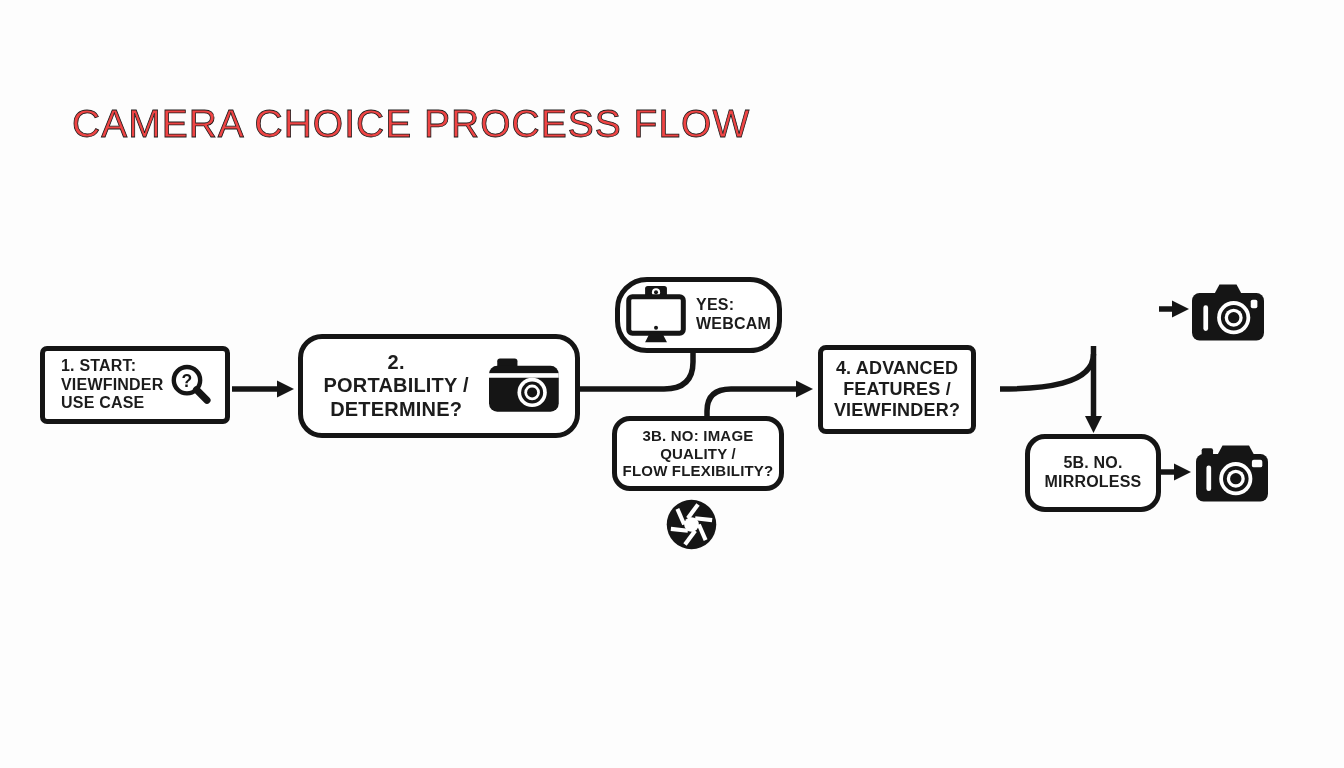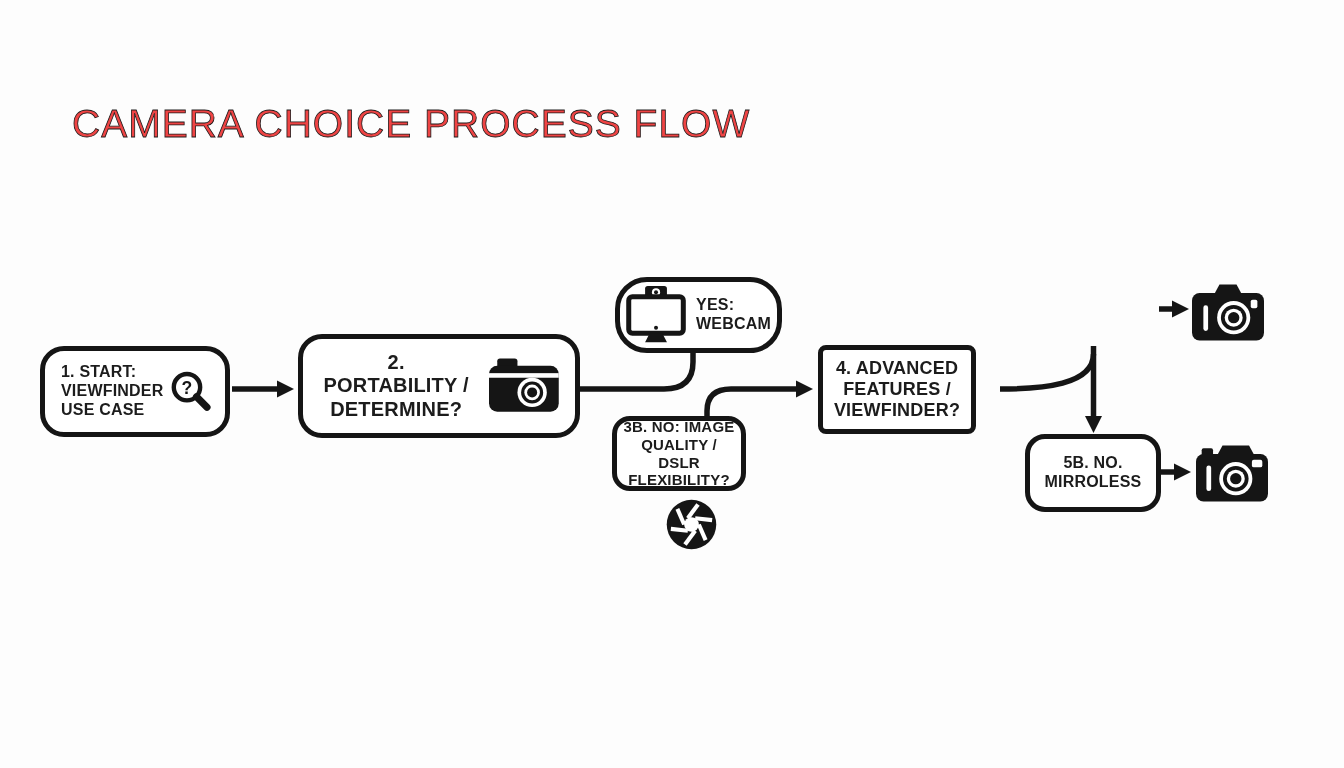--- a/index.html
+++ b/index.html
@@ -16,24 +16,24 @@
   .node{
     position:absolute;z-index:2;box-sizing:border-box;
     background:#ffffff;border:5px solid #151515;border-radius:24px;
     display:flex;align-items:center;justify-content:center;
     font-weight:700;line-height:1.18;letter-spacing:0.2px;color:#1c1c1c;
   }
   .node .lines span{display:block;}
   .ta-left{text-align:left;}
   .ta-center{text-align:center;}
 
-  .n-start{left:40px;top:346px;width:190px;height:91px;gap:4px;padding:0 8px 0 16px;font-size:16px;}
+  .n-start{left:40px;top:346px;width:190px;height:78px;gap:4px;padding:0 8px 0 16px;font-size:16px;border-radius:7px;}
   .n-port{left:298px;top:334px;width:282px;height:104px;gap:16px;padding:0 16px;font-size:20px;}
   .n-webcam{left:615px;top:277px;width:167px;height:76px;gap:10px;border-radius:32px;padding:0 6px;font-size:16px;}
-  .n-3b{left:612px;top:416px;width:134px;height:75px;border-radius:18px;font-size:15px;padding:12px 4px;}
+  .n-3b{left:612px;top:416px;width:172px;height:75px;border-radius:18px;font-size:15px;padding:12px 4px;}
   .n-adv{left:818px;top:345px;width:158px;height:89px;font-size:18px;border-radius:8px;}
   .n-5a{left:1022px;top:274px;width:136px;height:74px;border-radius:20px;font-size:16px;}
   .n-5b{left:1025px;top:434px;width:136px;height:78px;border-radius:20px;font-size:16px;}
 
   .float-icon{position:absolute;z-index:2;}
   .i-aperture{left:664px;top:497px;}
   .i-dslr{left:1192px;top:282px;}
   .i-mirrorless{left:1196px;top:444px;}
 </style>
 </head>
@@ -103,21 +103,21 @@
     <div class="lines ta-left">
       <span>YES:</span>
       <span>WEBCAM</span>
     </div>
   </div>
 
   <div class="node n-3b">
     <div class="lines ta-center">
       <span>3B. NO: IMAGE</span>
       <span>QUALITY /</span>
-      <span>DSLR FLEXIBILITY?</span>
+      <span>FLOW FLEXIBILITY?</span>
     </div>
   </div>
 
   <svg class="float-icon i-aperture" width="55" height="55" viewBox="0 0 60 60">
     <circle cx="30" cy="30" r="27" fill="#151515"></circle>
     <g stroke="#ffffff" stroke-width="4.5">
       <line x1="38" y1="30" x2="45.4" y2="47.1"></line>
       <line x1="34" y1="36.9" x2="22.9" y2="51.9"></line>
       <line x1="26" y1="36.9" x2="7.5" y2="34.8"></line>
       <line x1="22" y1="30" x2="14.6" y2="12.9"></line>

